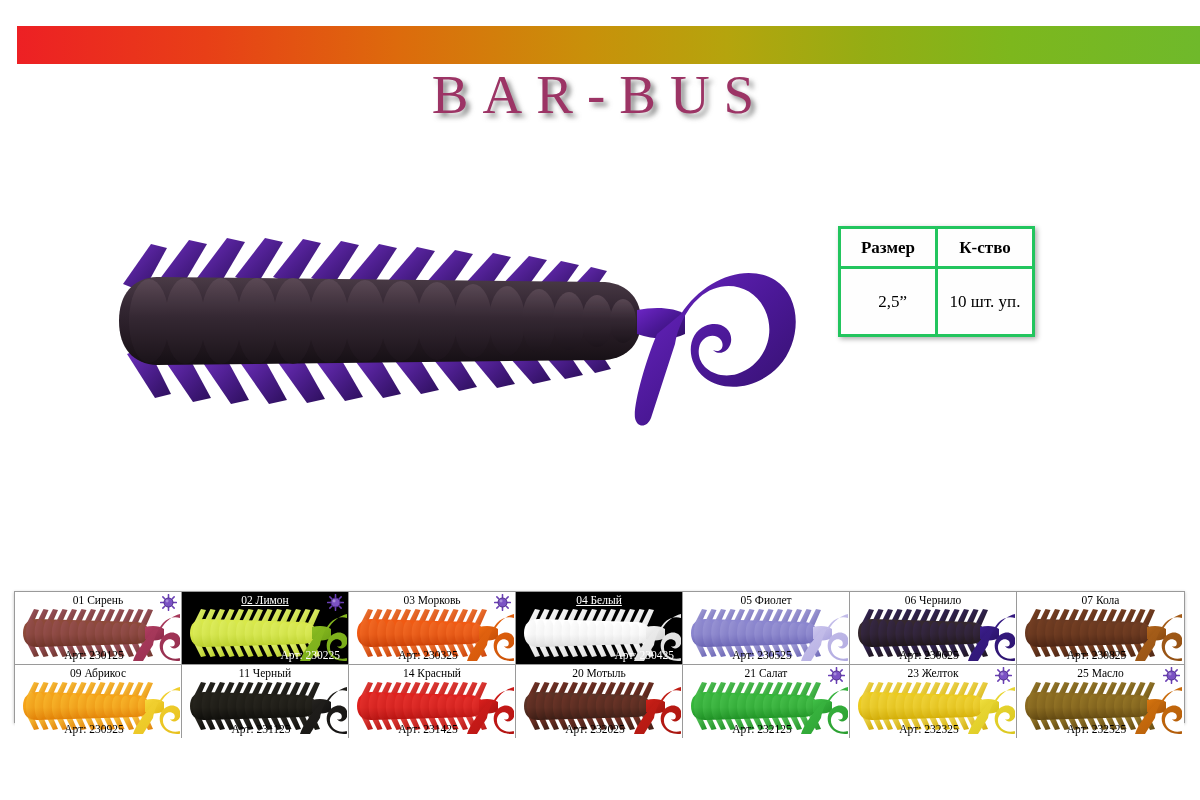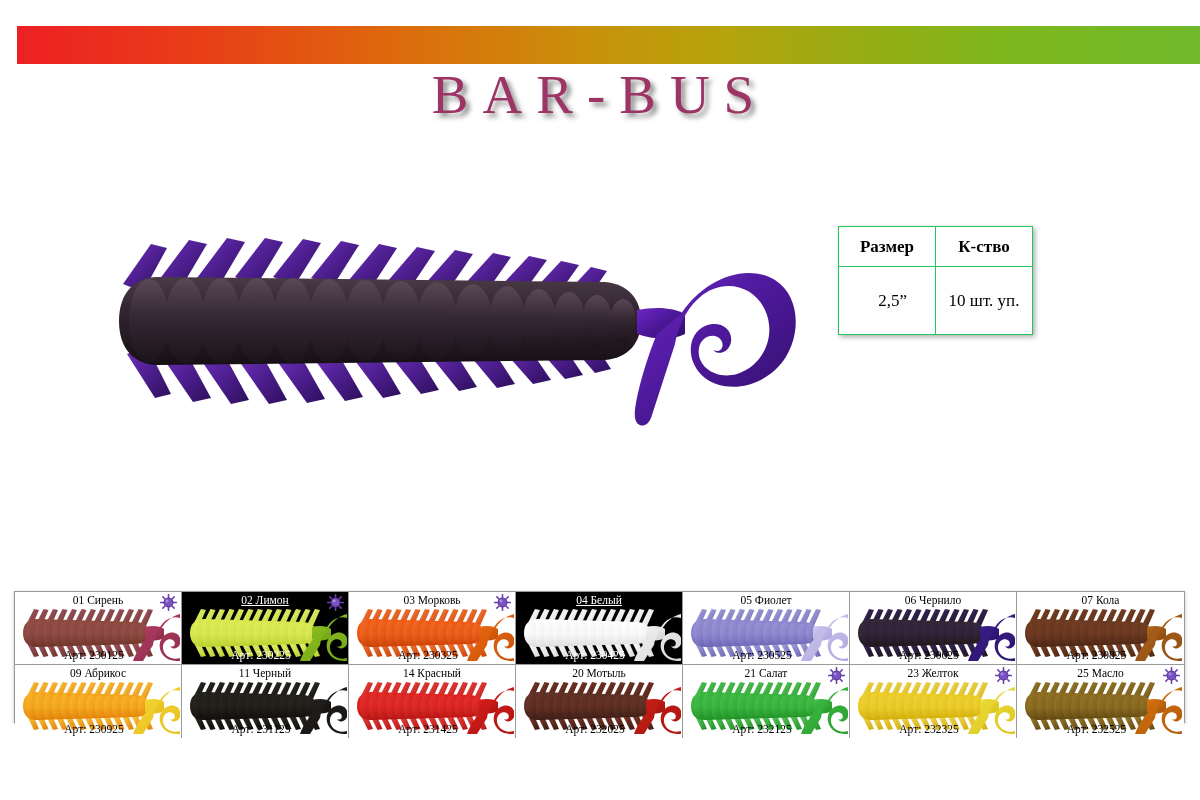--- a/index.html
+++ b/index.html
@@ -59,21 +59,21 @@
 
   
   .size-table {
     position: absolute;
     left: 838px; top: 226px;
     border-collapse: collapse;
     background: #fefefe;
     box-shadow: 2px 2px 5px rgba(0,0,0,.33);
   }
   .size-table th, .size-table td {
-    border: 1px solid #22c55e;
+    border: 3px solid #22c55e;
     font-family: "Liberation Serif", "DejaVu Serif", serif;
     font-size: 17px;
     color: #000;
     text-align: center;
     vertical-align: middle;
   }
   .size-table th { height: 40px; width: 97px; font-weight: bold; }
   .size-table td { height: 68px; width: 97px; font-weight: normal; }
   .size-table td.rpad { text-align: right; padding-right: 28px; }
 
@@ -116,21 +116,21 @@
     position: absolute;
     left: 0; bottom: 3px;
     width: 100%;
     text-align: center;
     font-family: "Liberation Serif", "DejaVu Serif", serif;
     font-size: 11.5px;
     color: #000;
     z-index: 3;
     padding-right: 8px;
   }
-  .cell.dark .cell-art { color: #ffffff; }
+  .cell.dark .cell-art { color: #ffffff; text-align: right; }
 
   .cell-lure {
     position: absolute;
     left: 2px; top: 13px;
     width: 163px; height: 56px;
     z-index: 2;
   }
   .cell-lure svg { display: block; width: 100%; height: 100%; }
 
   .glow-icon {

